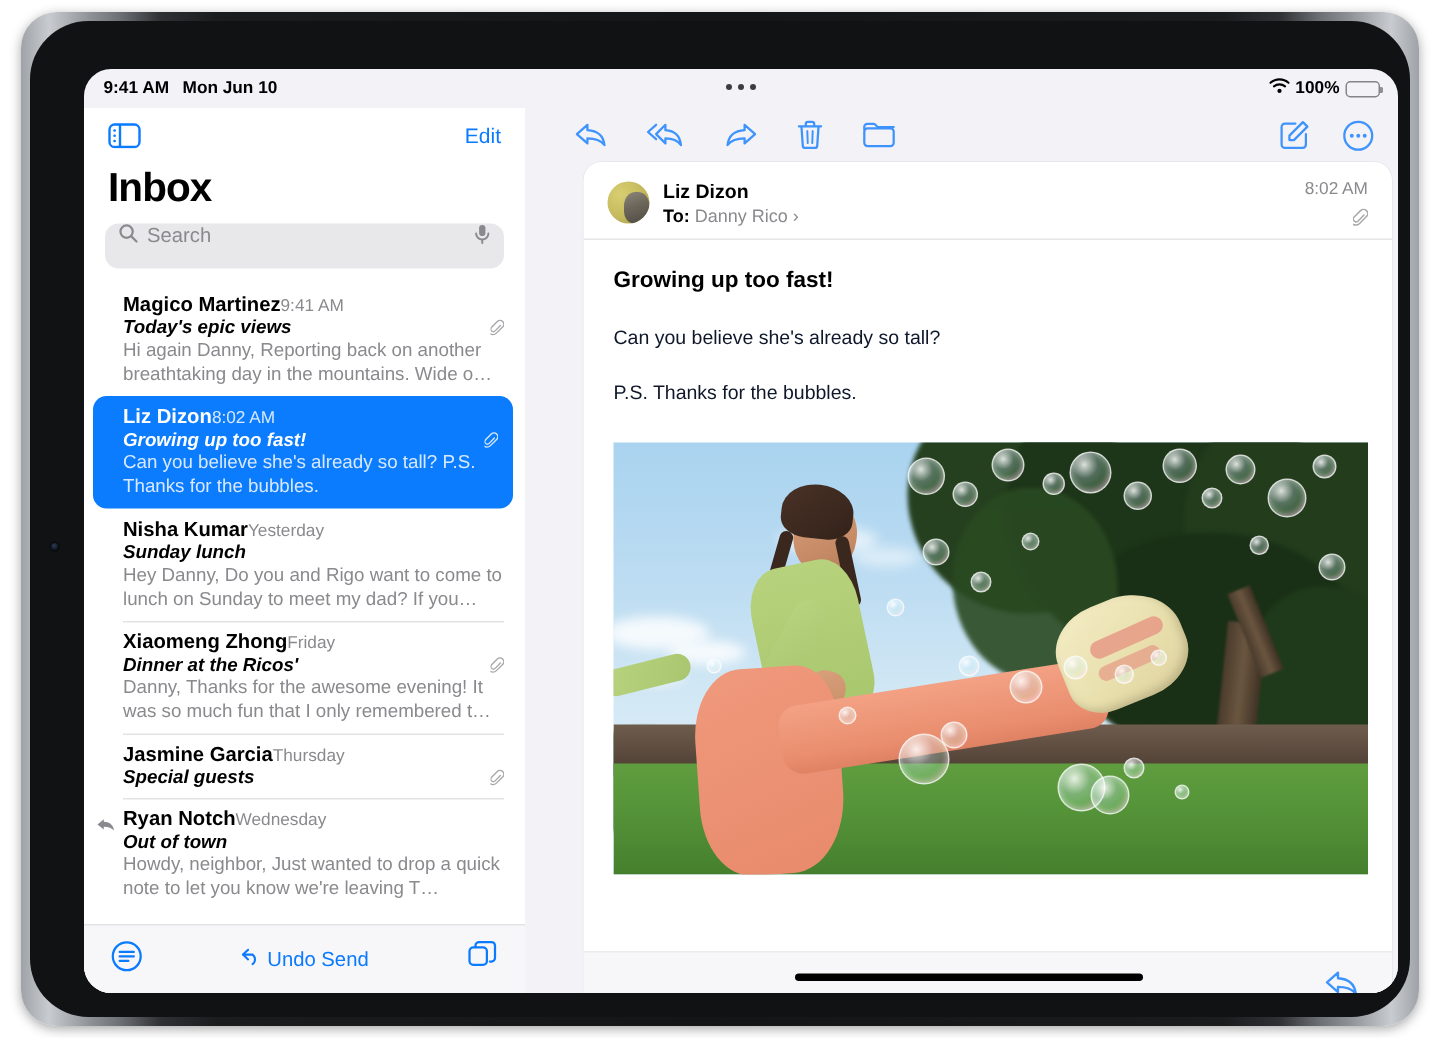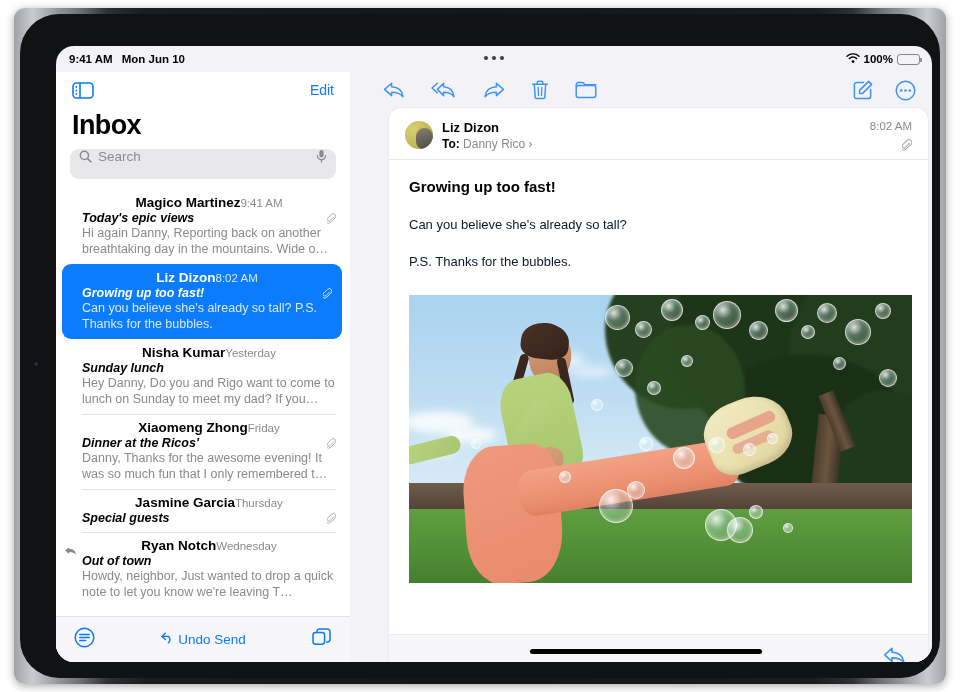--- a/index.html
+++ b/index.html
@@ -8,21 +8,21 @@
     background: #ffffff;
     font-family: "Liberation Sans", sans-serif;
     overflow: hidden;
   }
 
   
   #device-frame {
     position: absolute;
     left: 14px; top: 8px;
     width: 932px; height: 676px;
-    border-radius: 11px;
+    border-radius: 24px;
     background: linear-gradient(90deg,#9fa3a8 0%, #c8ccd1 2%, #8d9196 5%, #6e7277 7%, #2e3033 10%, #1b1c1e 14%, #141517 50%, #1b1c1e 86%, #2e3033 90%, #6e7277 93%, #8d9196 95%, #c8ccd1 98%, #9fa3a8 100%);
     box-shadow: 0 2px 8px rgba(0,0,0,.35);
   }
   #device-inner {
     position: absolute;
     left: 6px; top: 6px; right: 6px; bottom: 6px;
     border-radius: 39px;
     background: #111214;
   }
   #front-camera {
@@ -105,21 +105,21 @@
     background: #0b7cfe;
     border-radius: 9px;
     margin: 0 8px 0 6px;
     padding-left: 20px;
     padding-right: 10px;
   }
   .msg-sep {
     position: absolute; left: 26px; right: 14px; top: 0; height: 1px;
     background: #e3e3e6;
   }
-  .msg-line1 { display: flex; align-items: baseline; justify-content: center; }
+  .msg-line1 { display: flex; align-items: baseline; justify-content: flex-start; }
   .msg-sender { font-size: 13.5px; font-weight: bold; color: #000; }
   .msg-time { font-size: 11.5px; color: #8a8a8e; }
   .msg-line2 { display: flex; align-items: center; justify-content: space-between; margin-top: 1px; font-style: italic; }
   .msg-subject { font-size: 12.5px; font-weight: bold; color: #000; }
   .msg-preview { font-size: 12.5px; color: #8a8a8e; line-height: 15.5px; margin-top: 1px; }
   .selected .msg-sender, .selected .msg-subject { color: #fff; }
   .selected .msg-time, .selected .msg-preview { color: #d8e9ff; }
   .selected .clip-icon svg path { stroke: #d8e9ff; }
   .replied-icon { position: absolute; left: 8px; top: 11px; }
   .clip-icon svg { display: block; }

